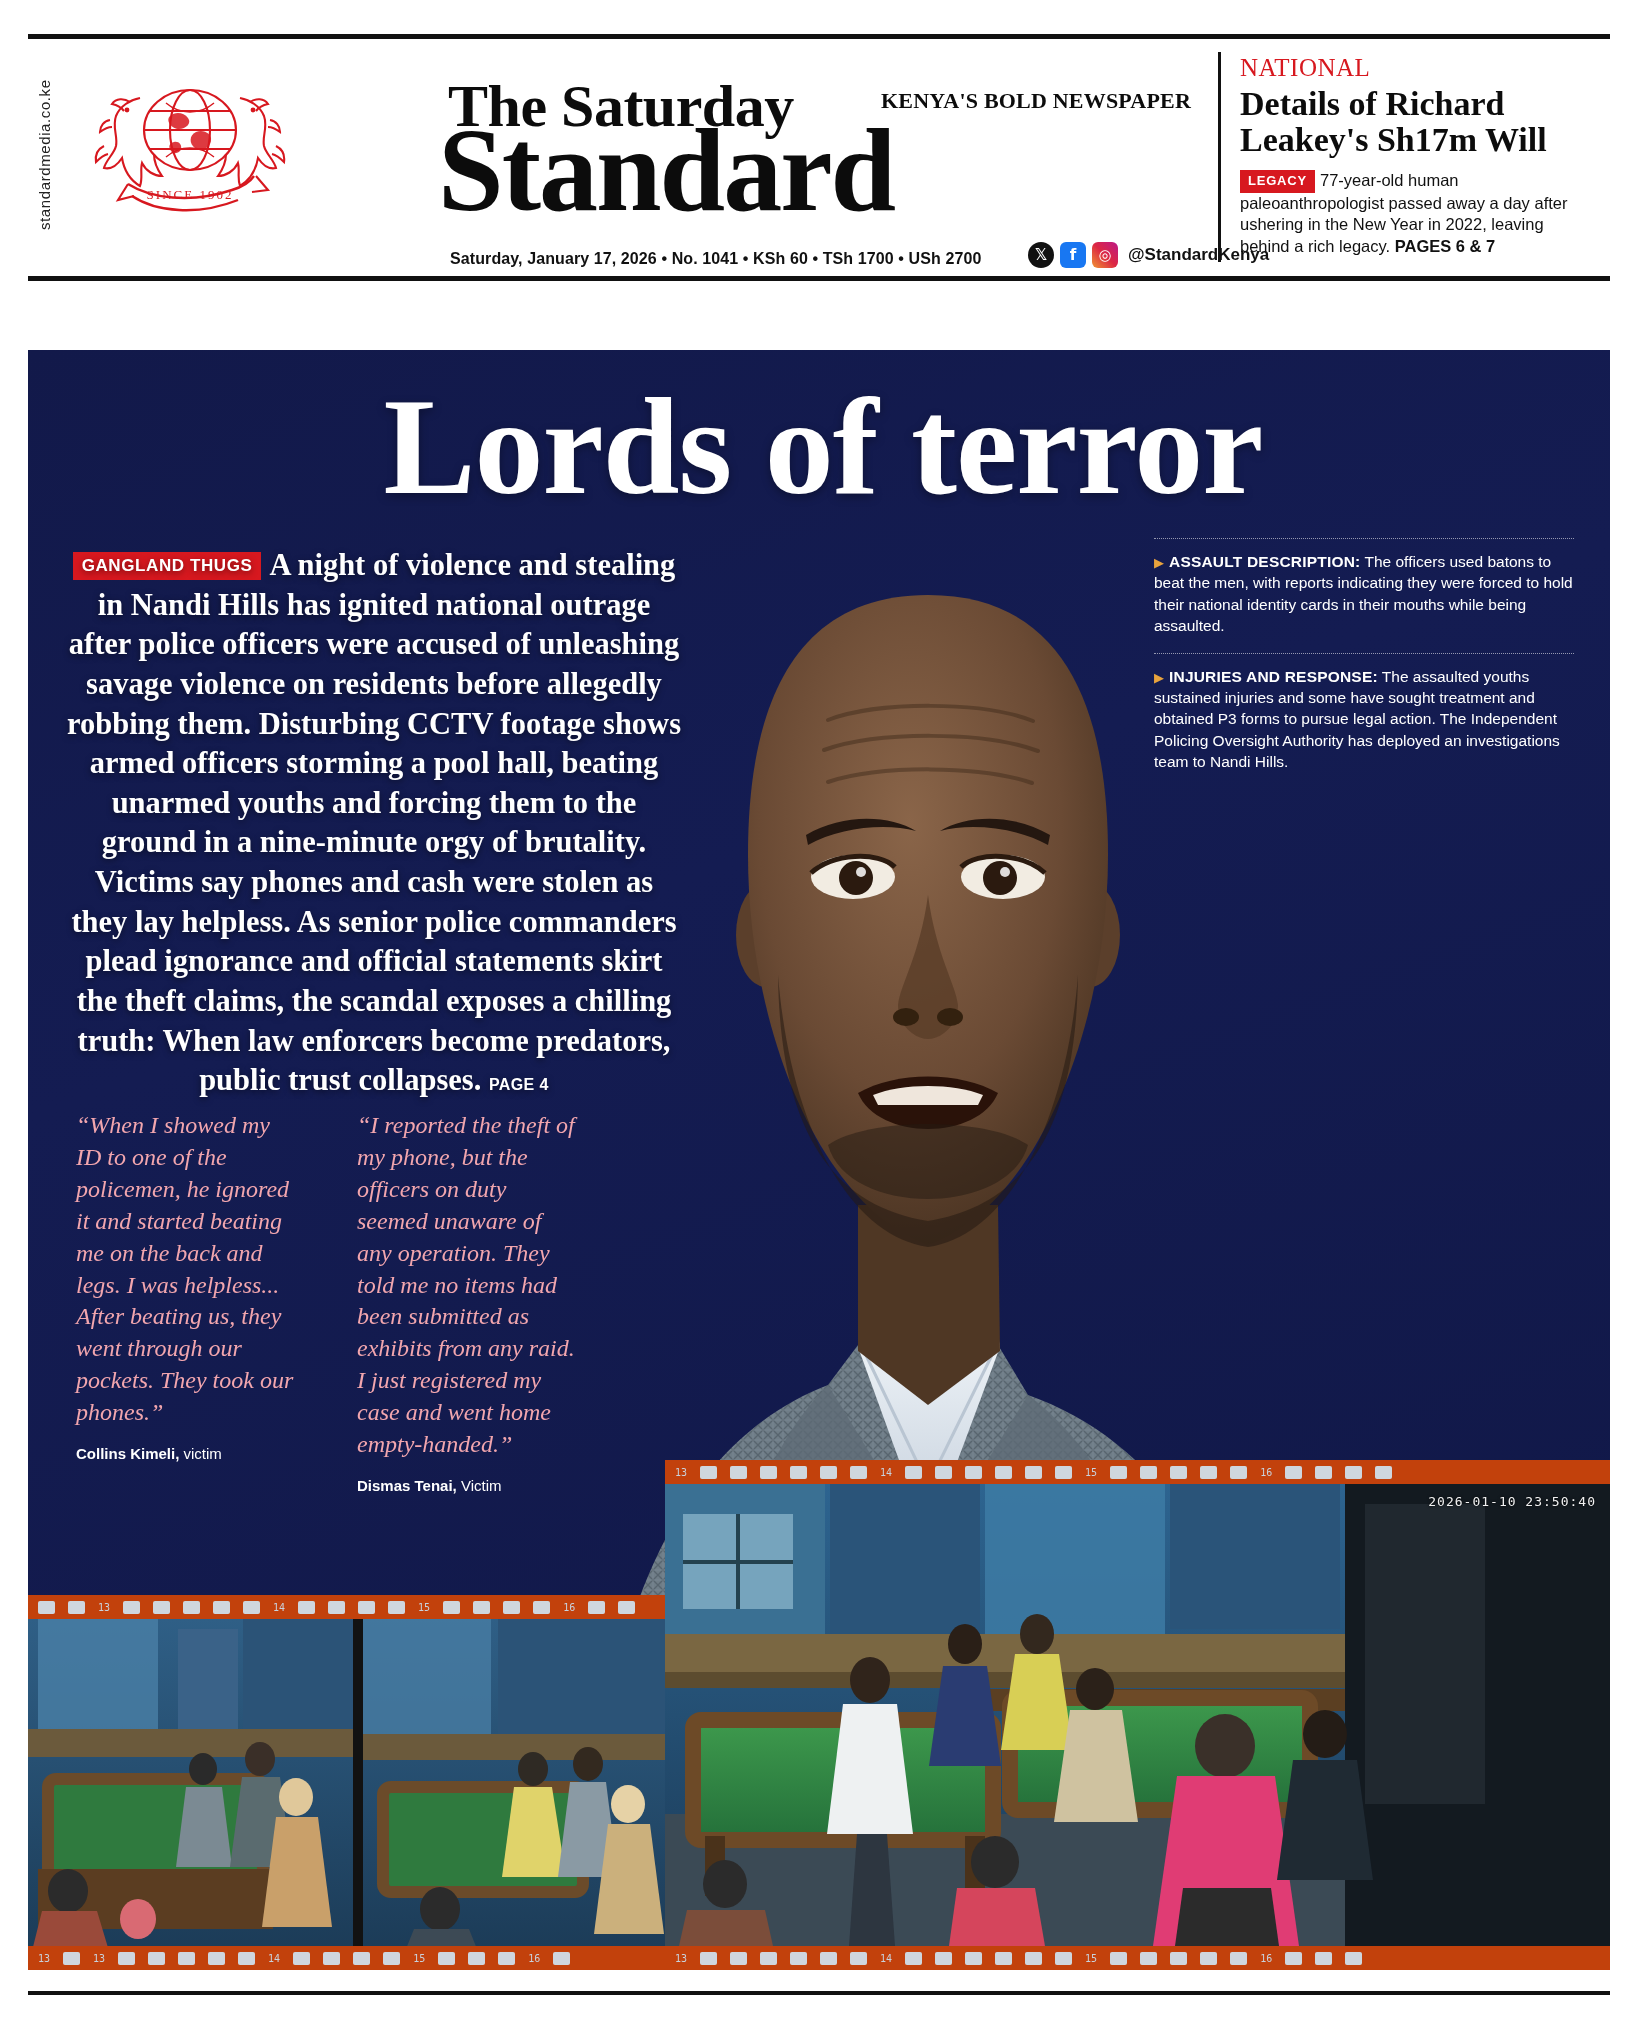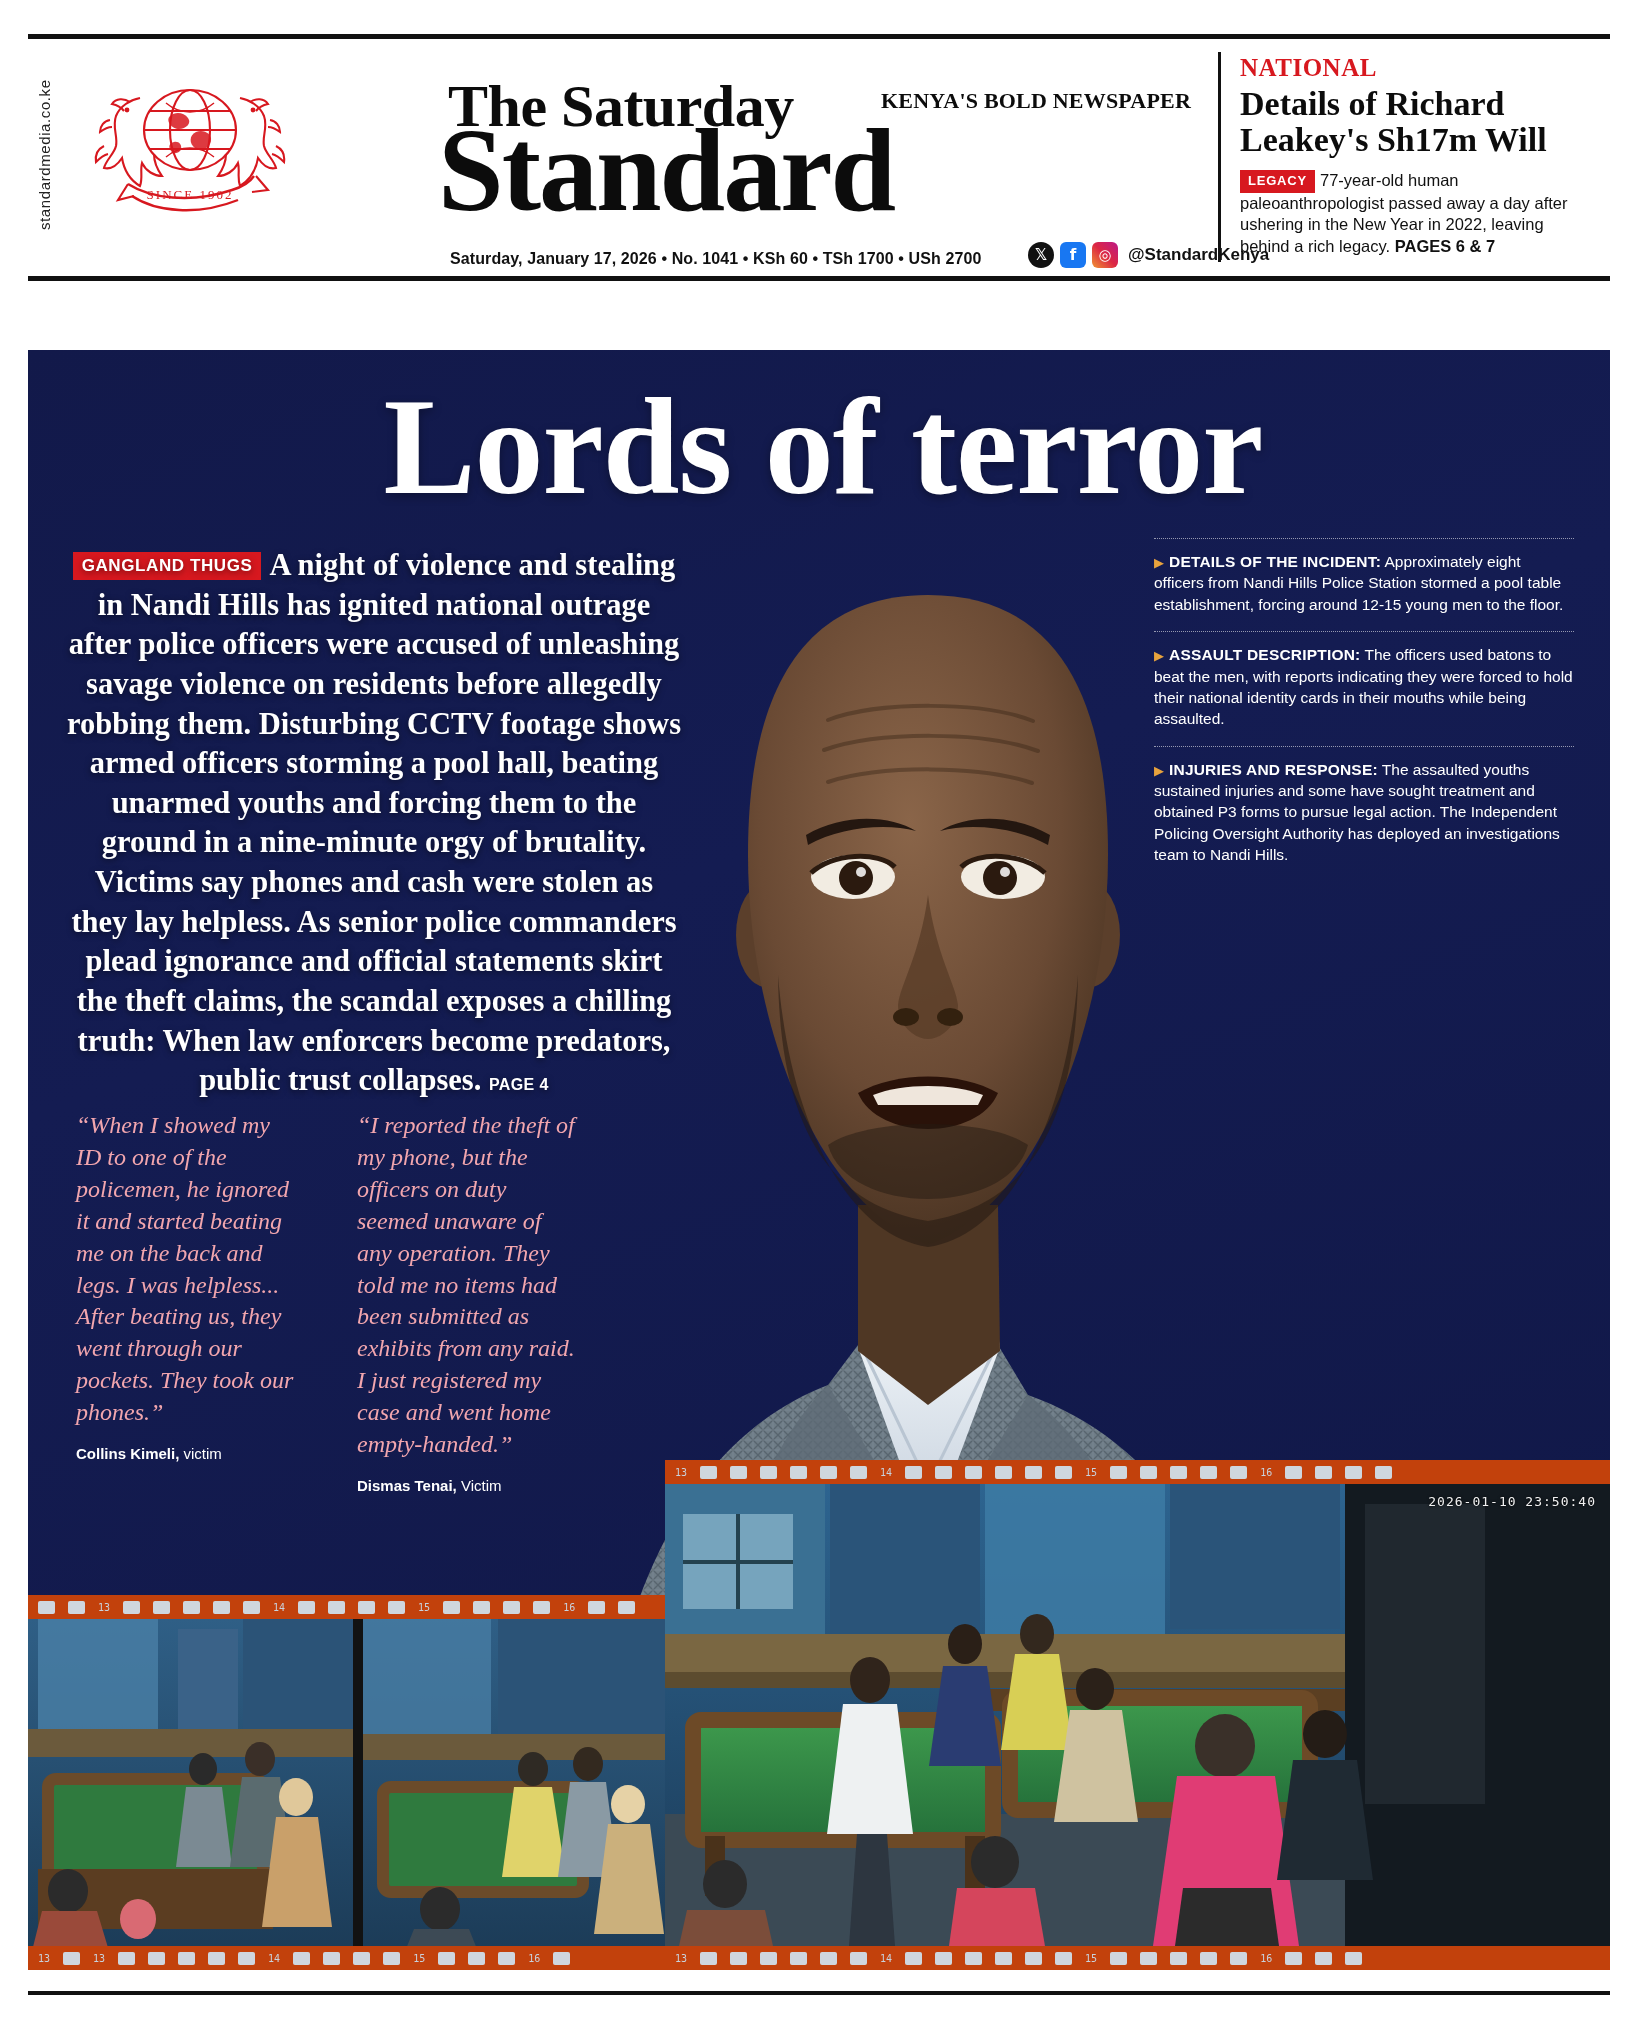--- a/index.html
+++ b/index.html
@@ -119,21 +119,21 @@
   
   .teaser {
     position: absolute;
     left: 1240px; top: 54px;
     width: 340px;
   }
   .teaser-kicker {
     color: #d7181f;
     font-family: "Liberation Serif", serif;
     font-size: 25px;
-    font-weight: 700;
+    font-weight: 400;
     letter-spacing: 0.5px;
     margin-bottom: 4px;
   }
   .teaser-head {
     font-family: "Liberation Serif", serif;
     font-size: 34px;
     line-height: 1.06;
     font-weight: 700;
     color: #0c0c0c;
     margin-bottom: 12px;
@@ -475,23 +475,20 @@
         <path d="M330 588 C368 566 432 566 470 588 C450 636 350 636 330 588Z" fill="#2a1209"></path>
         <path d="M345 590 C375 578 425 578 455 590 L450 600 L350 600Z" fill="#efe6dc"></path>
 
         <path d="M250 470 C262 620 320 730 400 742 C480 730 538 620 550 470 C548 620 500 700 400 716 C300 700 252 620 250 470Z" fill="#241a12" opacity=".55"></path>
         <path d="M300 640 C340 612 460 612 500 640 C480 712 320 712 300 640Z" fill="#241a12" opacity=".5"></path>
       </svg>
     </div>
 
     <div class="facts">
       <div class="fact">
-        <span class="tri">▶</span><b>DETAILS OF THE INCIDENT:</b><span> Approximately eight officers from Nandi Hills Police Station stormed a pool table establishment, forcing around 12-15 young men to the floor.</span>
-      </div>
-      <div class="fact">
         <span class="tri">▶</span><b>ASSAULT DESCRIPTION:</b><span> The officers used batons to beat the men, with reports indicating they were forced to hold their national identity cards in their mouths while being assaulted.</span>
       </div>
       <div class="fact">
         <span class="tri">▶</span><b>INJURIES AND RESPONSE:</b><span> The assaulted youths sustained injuries and some have sought treatment and obtained P3 forms to pursue legal action. The Independent Policing Oversight Authority has deployed an investigations team to Nandi Hills.</span>
       </div>
     </div>
 
     <div class="quotes">
       <div class="quote-col">
         <div class="quote-text">“When I showed my ID to one of the policemen, he ignored it and started beating me on the back and legs. I was helpless... After beating us, they went through our pockets. They took our phones.”</div>

